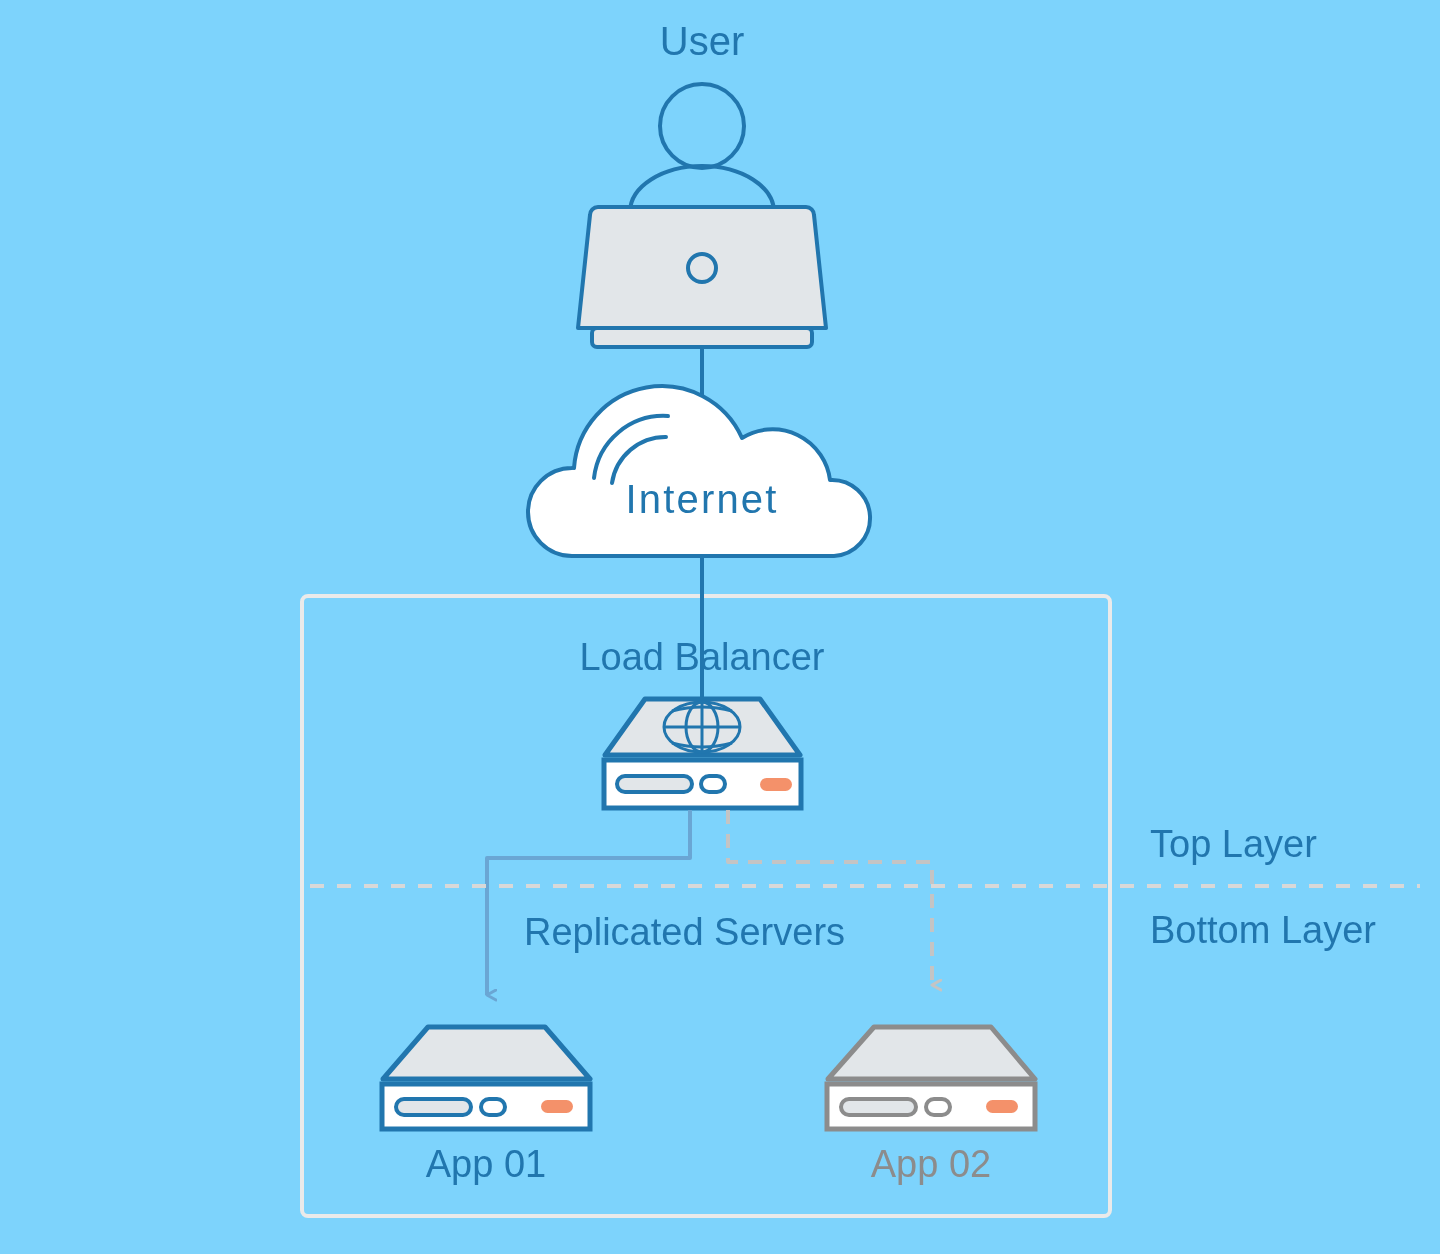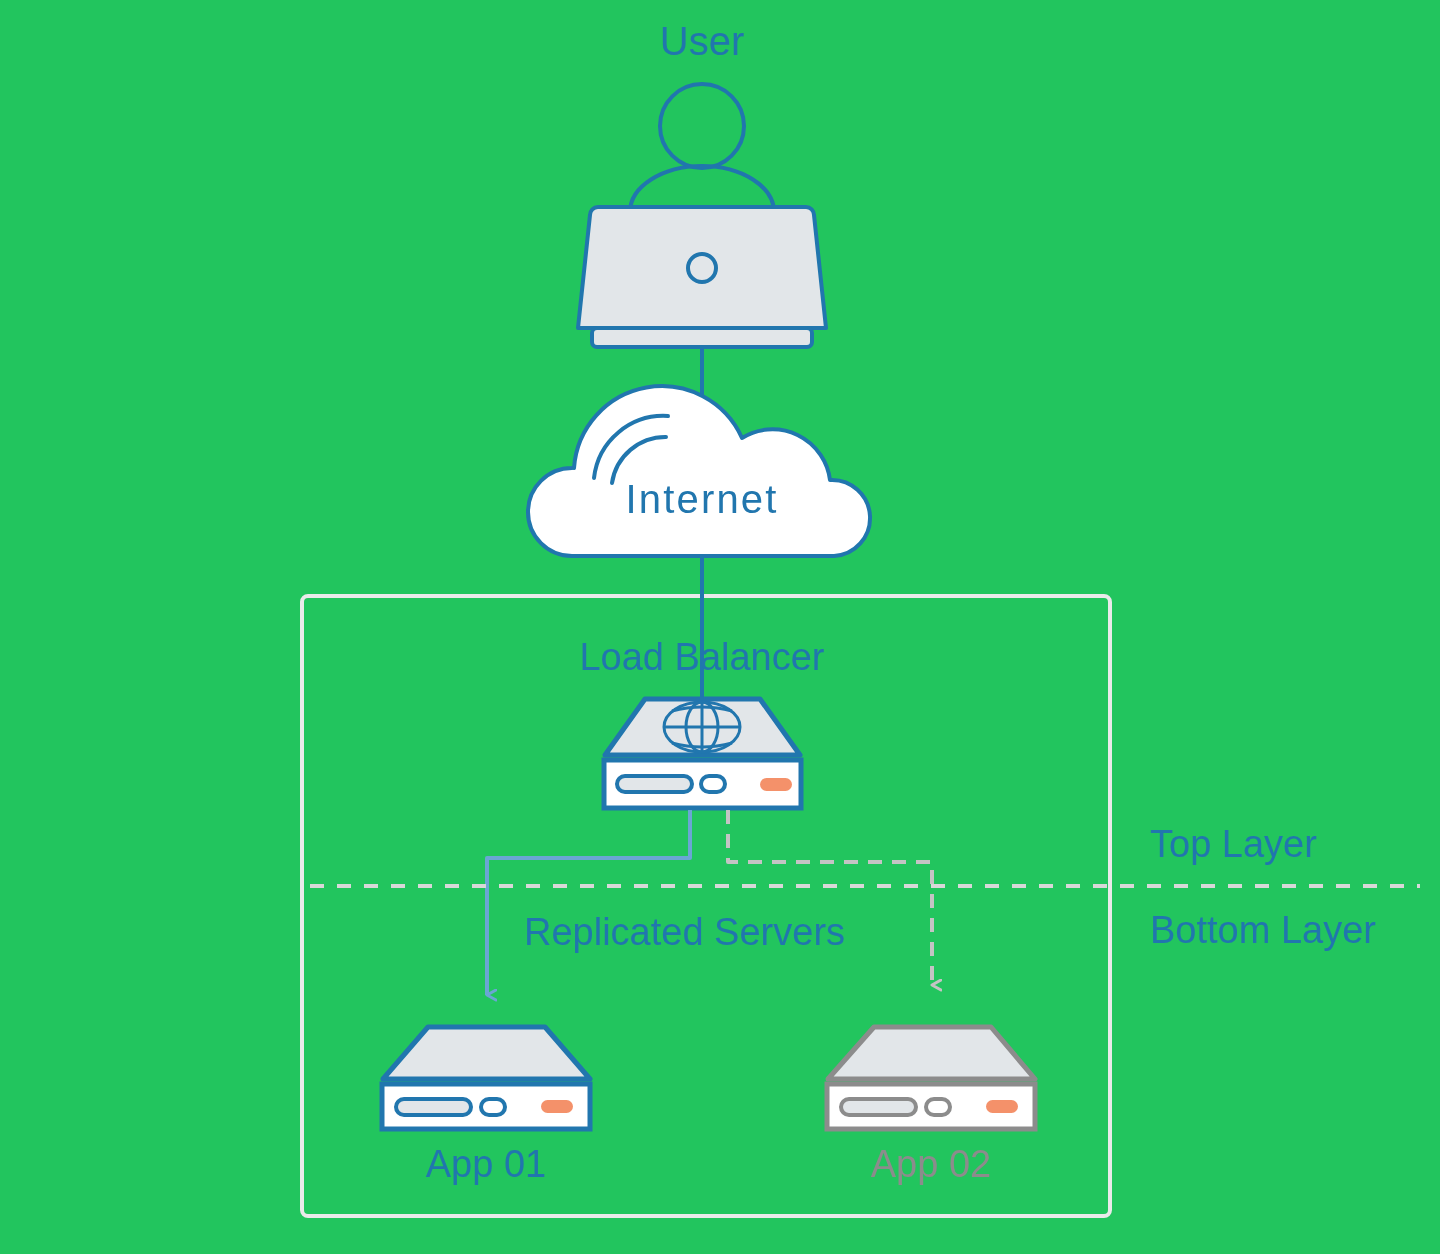--- a/index.html
+++ b/index.html
@@ -8,21 +8,21 @@
     padding: 0;
     background: #ffffff;
   }
   body {
     font-family: "Liberation Sans", "DejaVu Sans", sans-serif;
   }
   #canvas {
     position: relative;
     width: 1440px;
     height: 1254px;
-    background: #22c55e;
+    background: #7dd3fc;
     overflow: hidden;
   }
   #diagram-svg {
     display: block;
     width: 1440px;
     height: 1254px;
   }
   .diagram-label {
     font-family: "Liberation Sans", "DejaVu Sans", sans-serif;
     fill: #2176AE;

